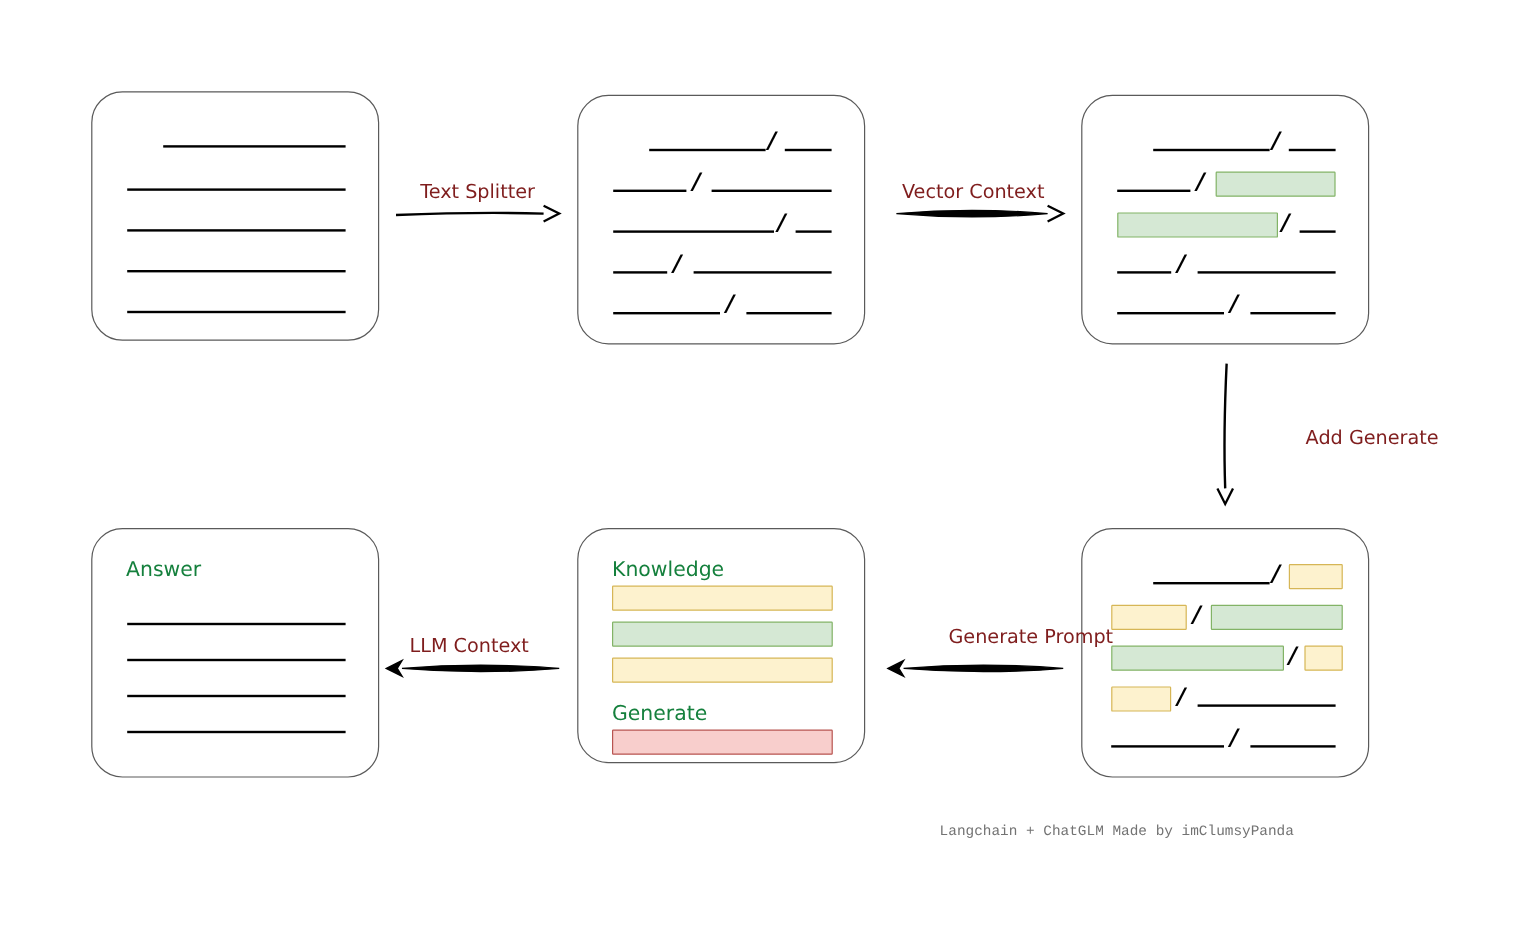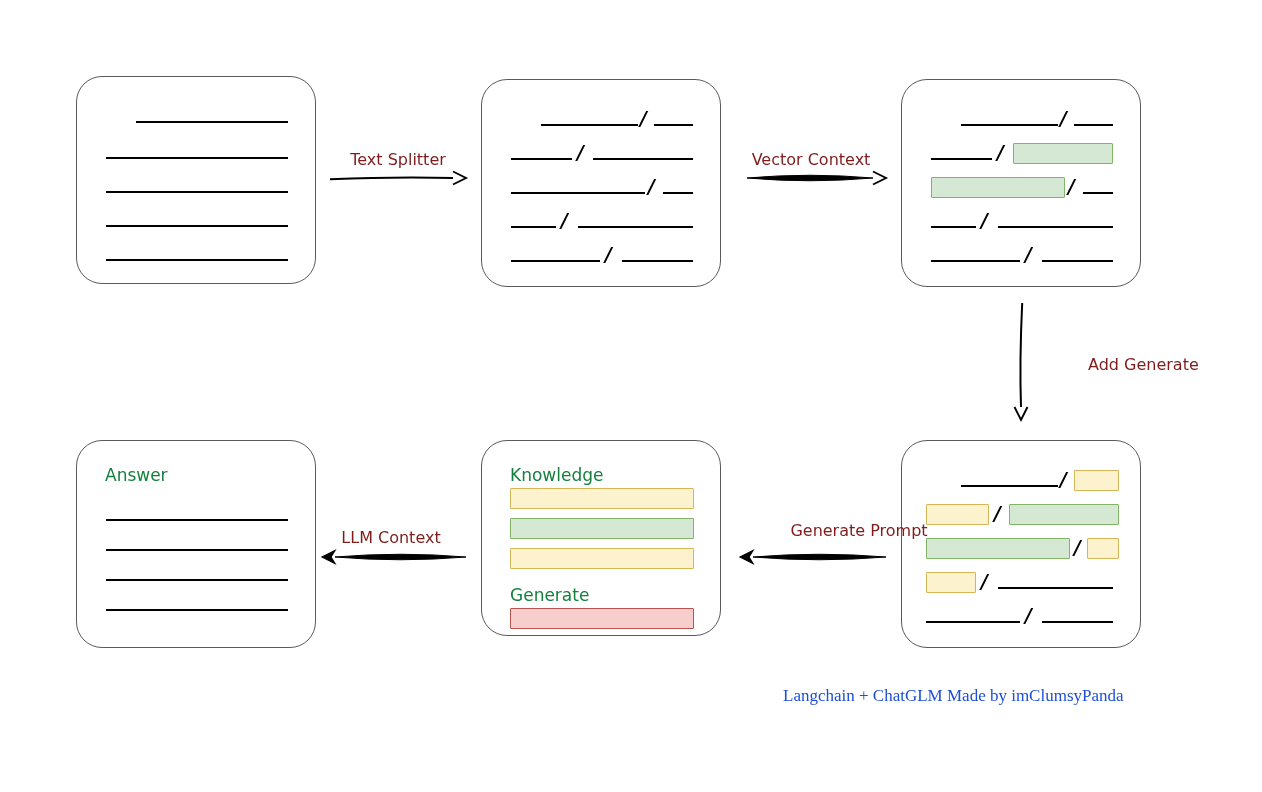--- a/index.html
+++ b/index.html
@@ -67,24 +67,24 @@
     position: absolute;
     font-size: 16px;
     color: #7f1d1d;
     white-space: nowrap;
     font-family: "DejaVu Sans", sans-serif;
     transform: translateX(-50%);
     text-align: right;
   }
   .caption {
     position: absolute;
-    font-size: 17px;
-    color: #1d4ed8;
+    font-size: 12px;
+    color: #737373;
     white-space: nowrap;
-    font-family: Liberation Serif, serif;
+    font-family: Liberation Mono, monospace;
   }
   svg.edges {
     position: absolute;
     left: 0; top: 0;
     width: 1262px;
     height: 792px;
     pointer-events: none;
     overflow: visible;
   }
 </style>

